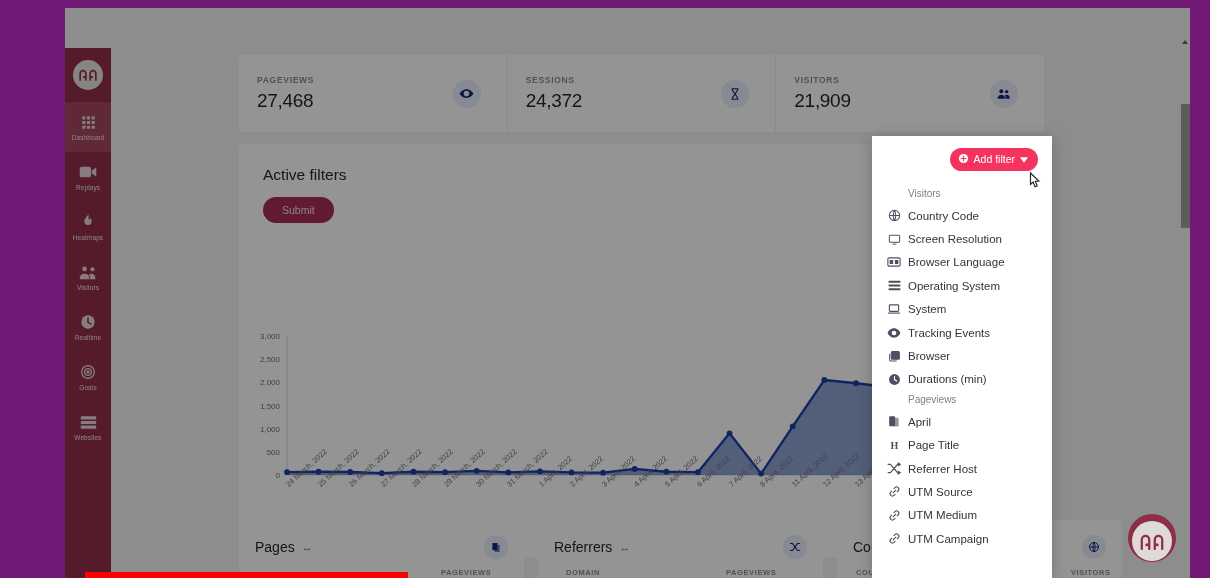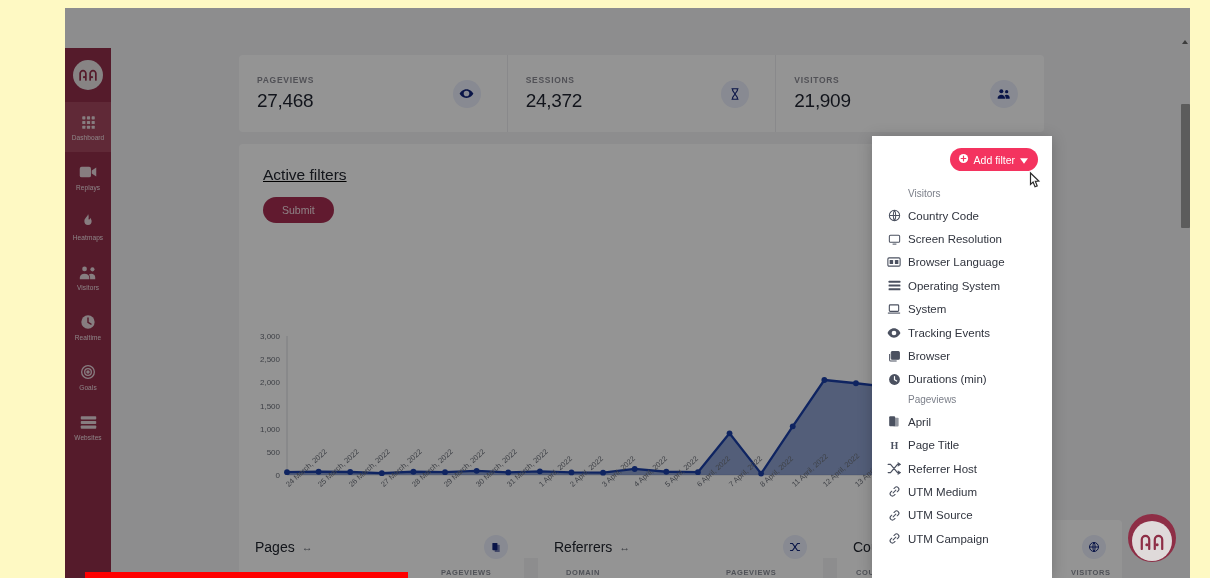--- a/index.html
+++ b/index.html
@@ -3,21 +3,21 @@
 <meta charset="utf-8">
 <style>
   * { box-sizing: border-box; margin: 0; padding: 0; }
   html, body {
     width: 1210px; height: 578px;
     overflow: hidden;
     font-family: "Liberation Sans", sans-serif;
     background: #f7f7f7;
   }
 
-  #root { position: relative; width: 1210px; height: 578px; background: #fef9c3; }
+  #root { position: relative; width: 1210px; height: 578px; background: #701a75; }
 
   
   .page-frame {
     position: absolute; left: 65px; top: 8px;
     width: 1125px; height: 570px;
     background: #f3f3f5;
     overflow: hidden;
   }
 
   
@@ -97,21 +97,20 @@
     color: #12257c;
   }
 
   
   .filters-panel {
     position: absolute; left: 128px; top: 96px;
     width: 805px; height: 185px;
     background: #ffffff;
     border-radius: 4px;
     padding: 22px 24px;
-    text-decoration: underline;
   }
   .fp-title { font-size: 15.5px; color: #22262f; margin-bottom: 13px; }
   .fp-sub { font-size: 10.5px; color: #6e727c; margin-bottom: 16px; }
   .fp-submit {
     display: inline-block;
     background: #a82e52; color: #f2dbe2;
     font-size: 10.5px;
     border: none; border-radius: 14px;
     padding: 7px 19px;
   }
@@ -154,21 +153,21 @@
     position: absolute; left: 872px; top: 136px;
     width: 180px; height: 442px;
     background: #ffffff;
     box-shadow: 0 2px 14px rgba(0,0,0,.22);
     z-index: 60;
     padding: 12px 0 0 0;
     overflow: hidden;
   }
   .dd-btn-row { display: flex; justify-content: flex-end; padding: 0 14px 14px 14px; }
   .add-filter-btn {
-    display: inline-flex; align-items: center; gap: 5px;
+    display: inline-flex; gap: 5px;
     background: #f4335f; color: #ffffff;
     border: none; border-radius: 13px;
     font-size: 10.5px;
     padding: 5px 10px 5px 8px;
   }
   .dd-group {
     font-size: 10px; color: #7b7f89;
     padding: 3px 0 5px 36px;
   }
   .dd-item {
@@ -645,31 +644,31 @@
           <span>Referrer Host</span>
         </div>
         <div class="dd-item">
           <span class="dd-ico">
             <svg width="13" height="13" viewBox="0 0 24 24" fill="none" stroke="currentColor" stroke-width="2" stroke-linecap="round">
               <path d="M9.5 14.5l5-5"></path>
               <path d="M11 6.5l1.8-1.8a4.2 4.2 0 016 6L17 12.5"></path>
               <path d="M13 17.5l-1.8 1.8a4.2 4.2 0 01-6-6L7 11.5"></path>
             </svg>
           </span>
-          <span>UTM Medium</span>
+          <span>UTM Source</span>
         </div>
         <div class="dd-item">
           <span class="dd-ico">
             <svg width="13" height="13" viewBox="0 0 24 24" fill="none" stroke="currentColor" stroke-width="2" stroke-linecap="round">
               <path d="M9.5 14.5l5-5"></path>
               <path d="M11 6.5l1.8-1.8a4.2 4.2 0 016 6L17 12.5"></path>
               <path d="M13 17.5l-1.8 1.8a4.2 4.2 0 01-6-6L7 11.5"></path>
             </svg>
           </span>
-          <span>UTM Source</span>
+          <span>UTM Medium</span>
         </div>
         <div class="dd-item">
           <span class="dd-ico">
             <svg width="13" height="13" viewBox="0 0 24 24" fill="none" stroke="currentColor" stroke-width="2" stroke-linecap="round">
               <path d="M9.5 14.5l5-5"></path>
               <path d="M11 6.5l1.8-1.8a4.2 4.2 0 016 6L17 12.5"></path>
               <path d="M13 17.5l-1.8 1.8a4.2 4.2 0 01-6-6L7 11.5"></path>
             </svg>
           </span>
           <span>UTM Campaign</span>

